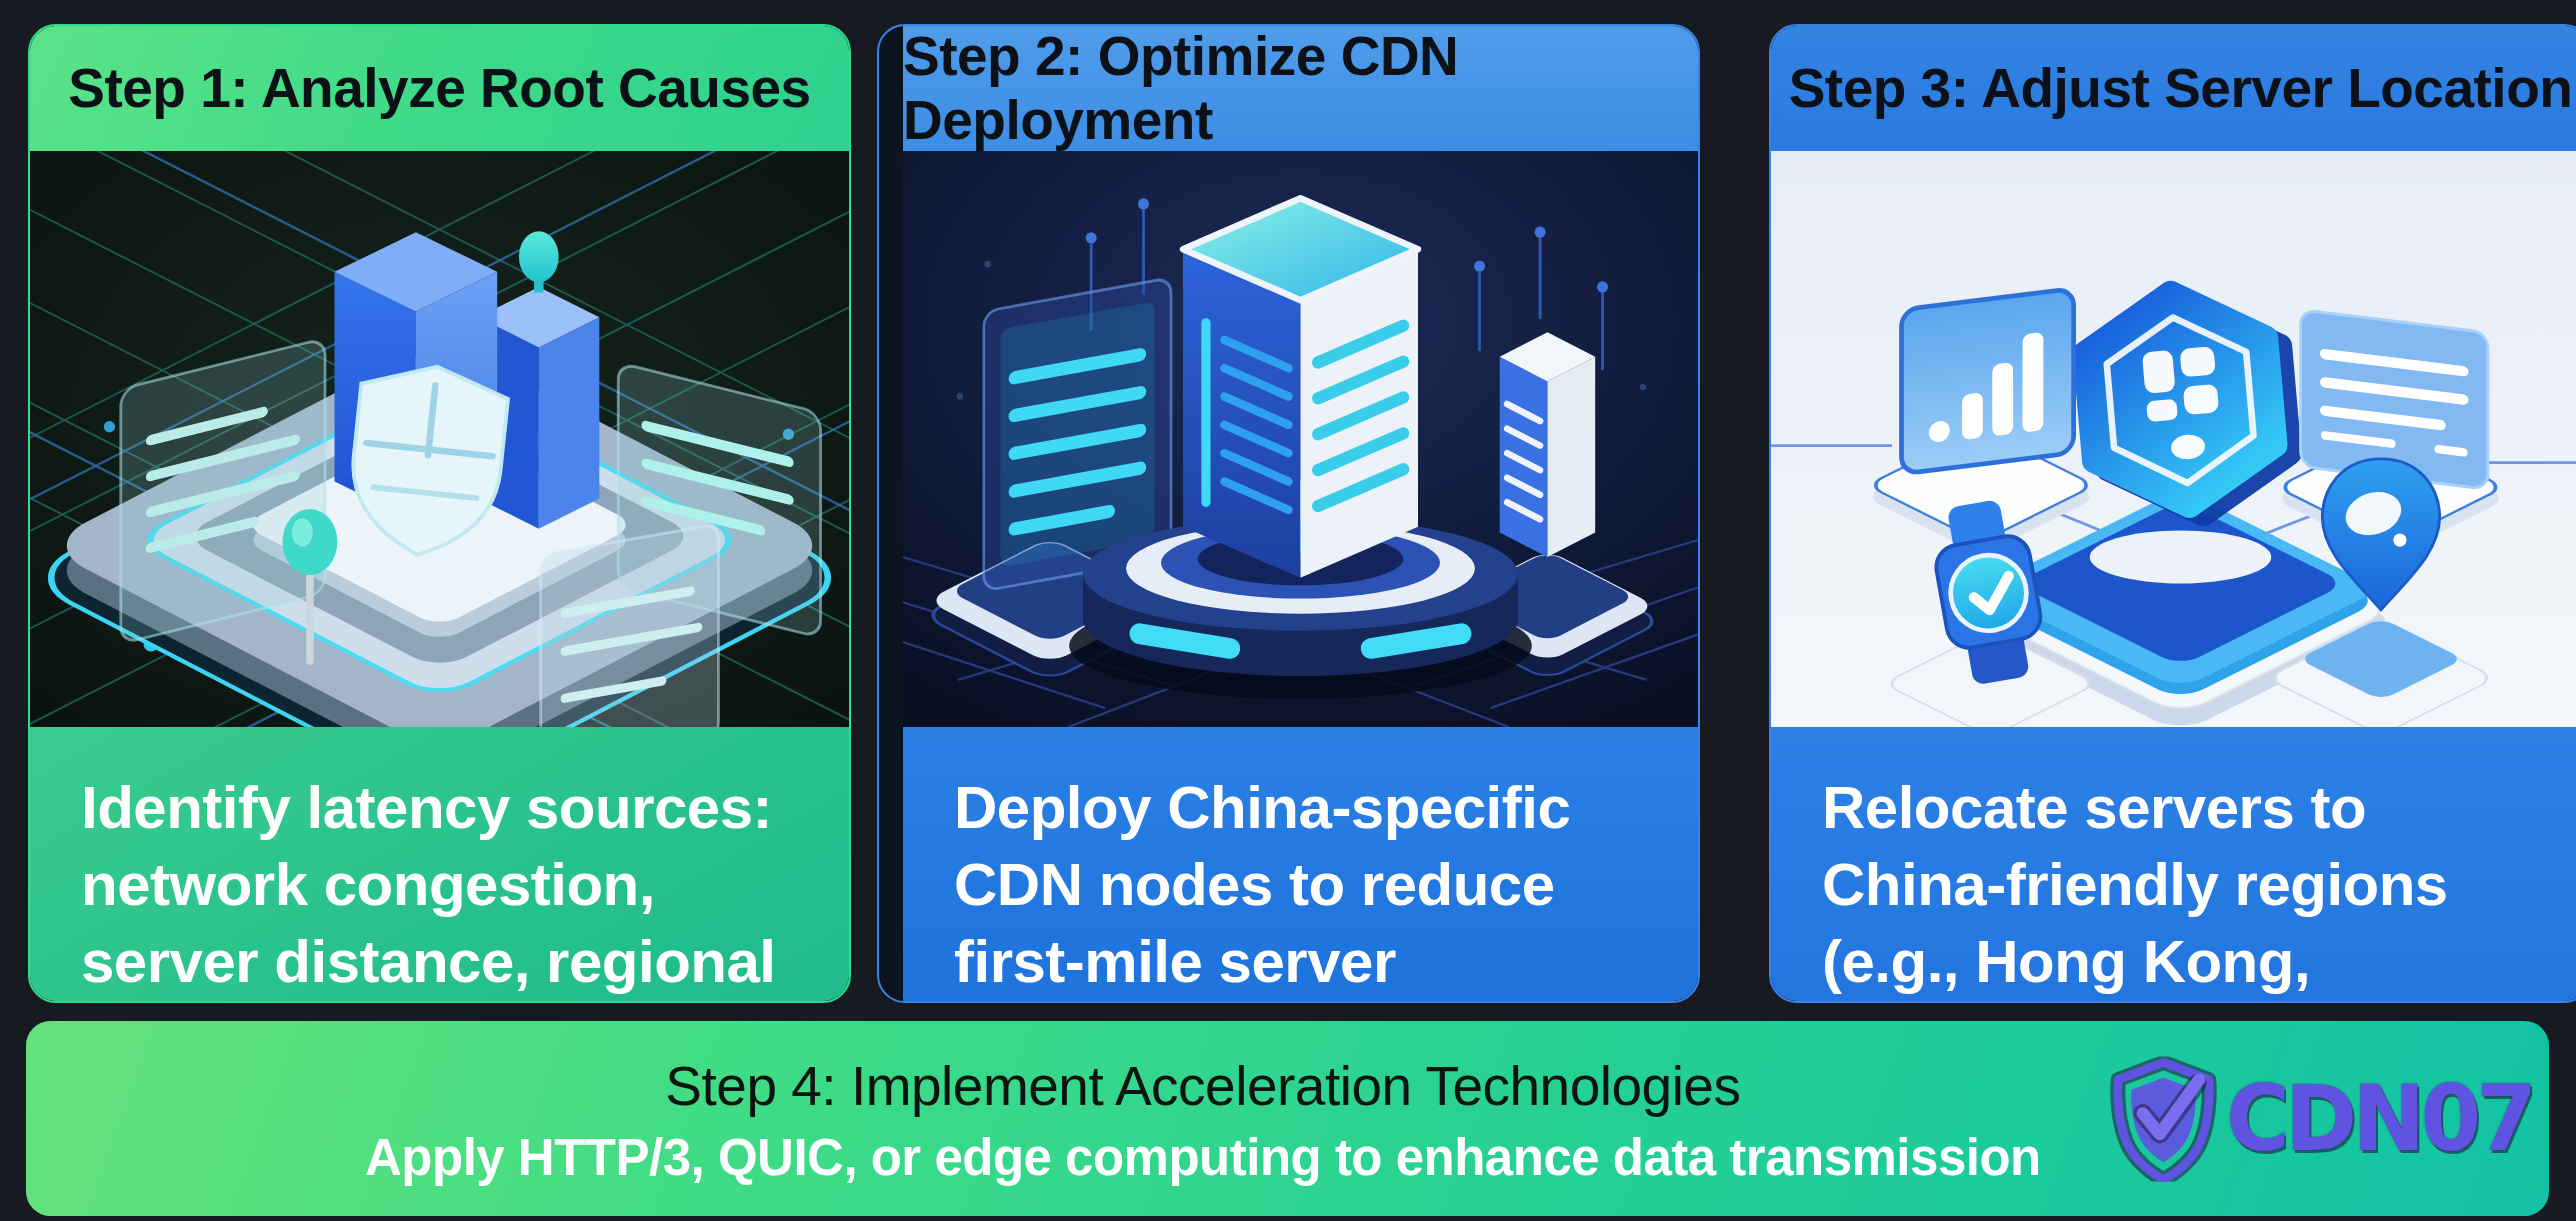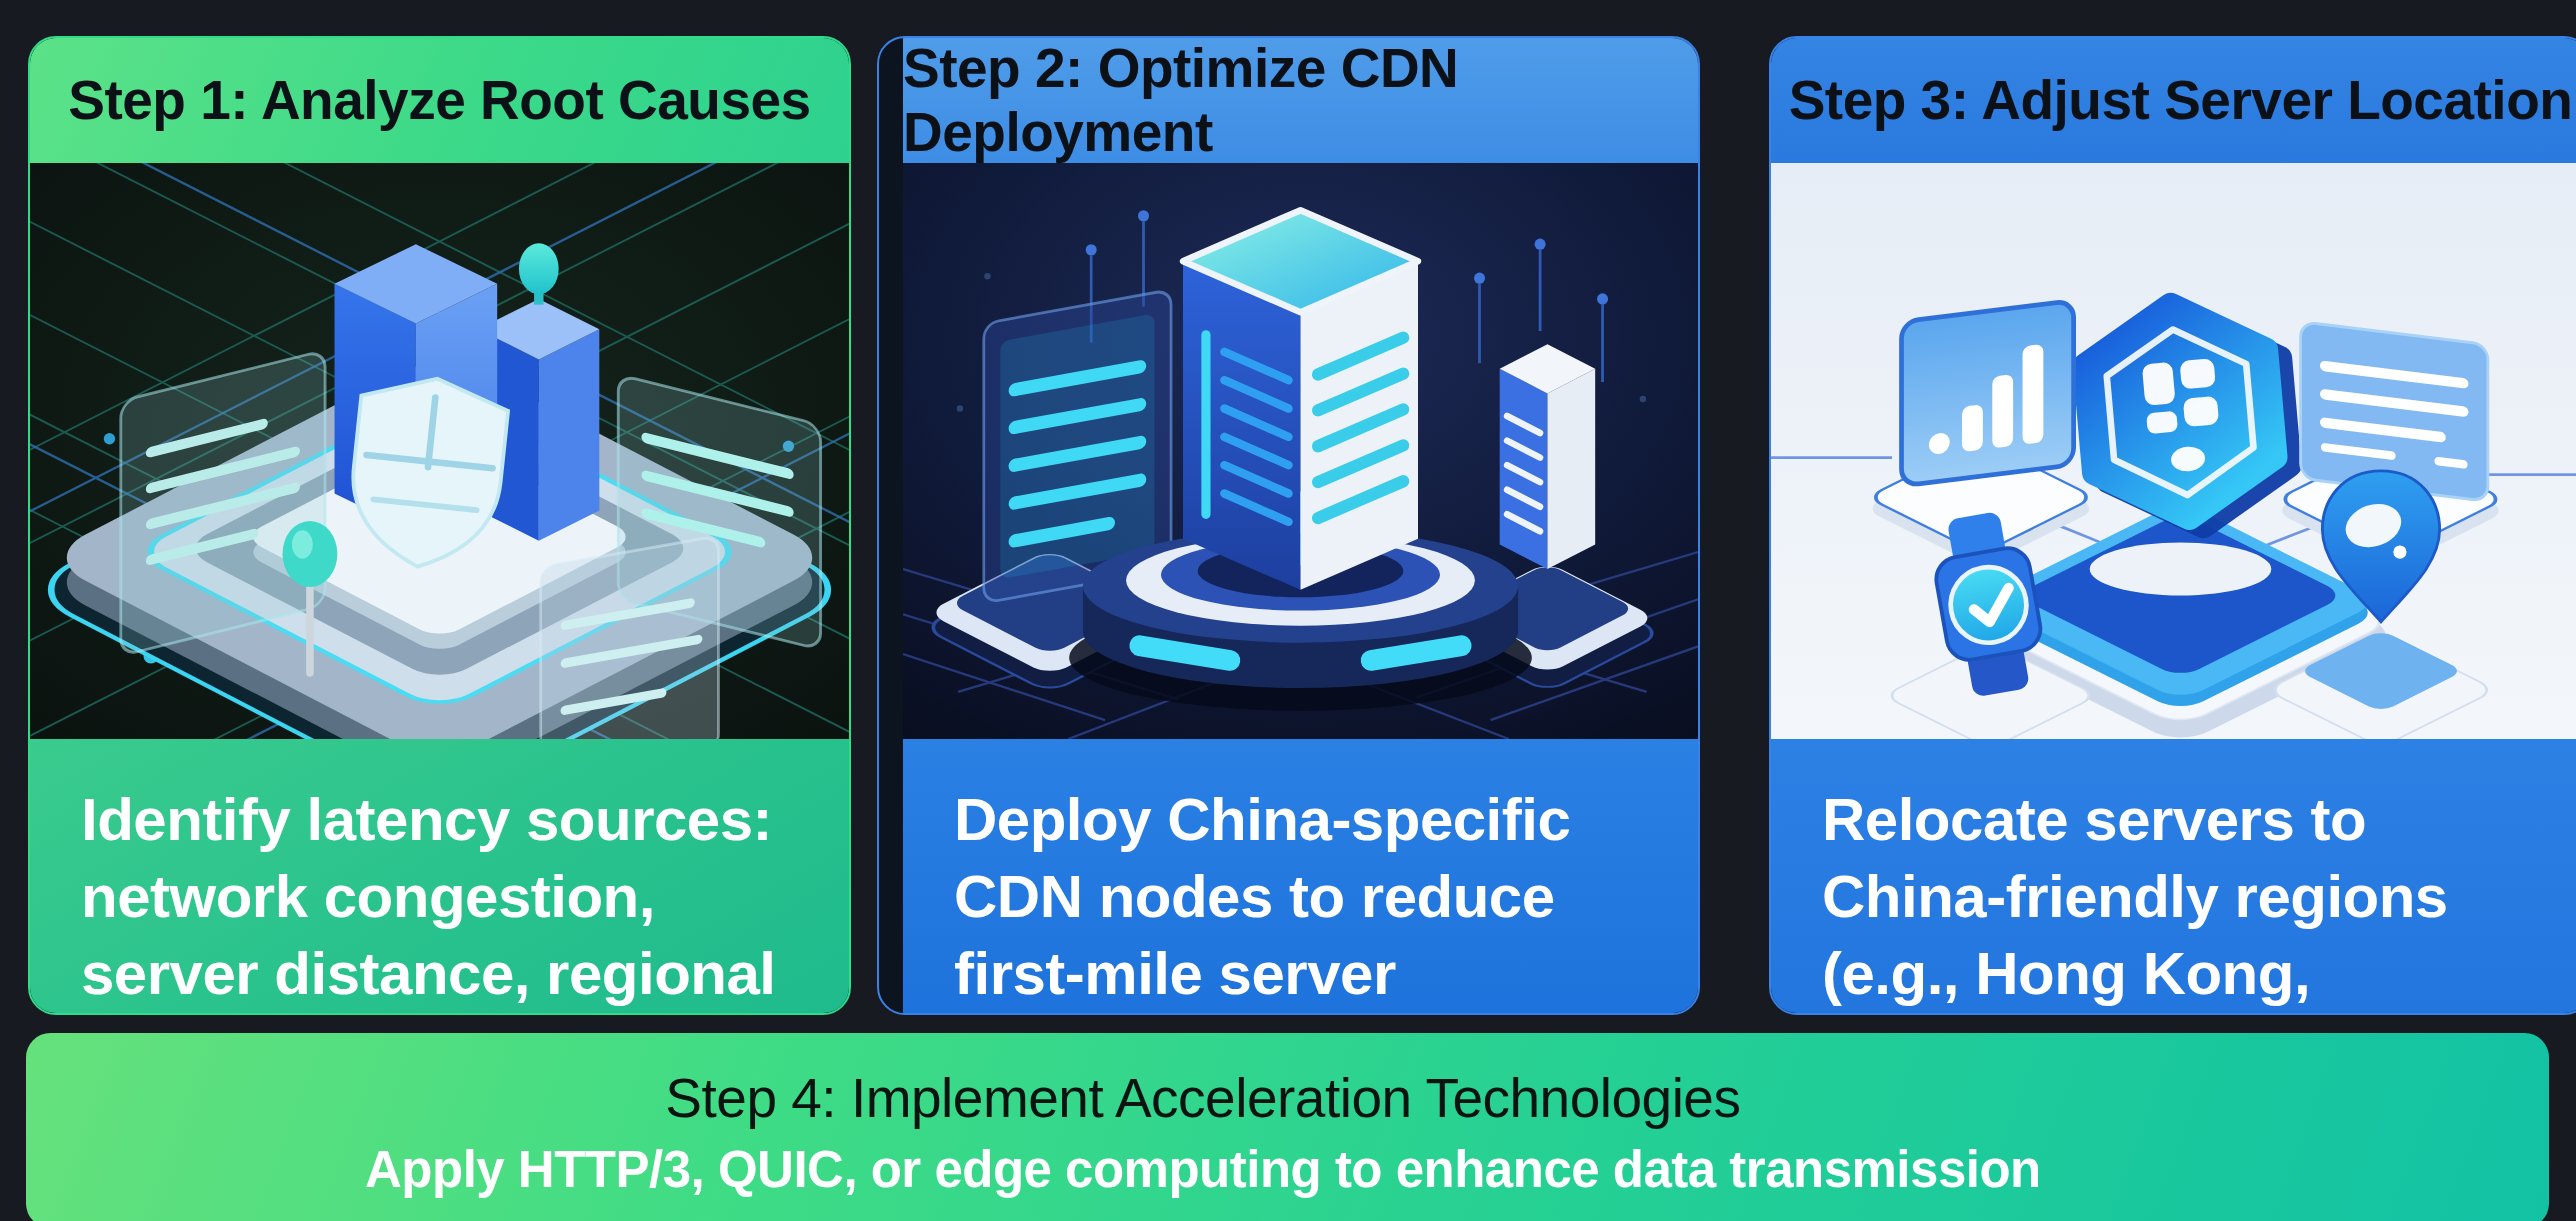--- a/index.html
+++ b/index.html
@@ -3,21 +3,21 @@
 <meta charset="utf-8">
 <style>
   html,body{margin:0;padding:0;}
   body{
     width:2576px;height:1222px;
     background:#171b21;
     font-family:"Liberation Sans", sans-serif;
     overflow:hidden;
     position:relative;
   }
-  .board{position:absolute;left:0;top:12px;width:2576px;height:1032px;}
+  .board{position:absolute;left:0;top:0;width:2576px;height:1032px;}
 
   
   .card{
     position:absolute;top:23.6px;width:823px;height:979px;
     border-radius:28px;overflow:hidden;box-sizing:border-box;
     border:2.8px solid #3b82e8;
     display:flex;flex-direction:column;
     background:#0c1420;
   }
   .card.c1{left:28px;border-color:#2fdc8a;}
@@ -545,16 +545,26 @@
     <div class="card-footer">
       <div class="card-desc">Relocate servers to China-friendly regions (e.g., Hong Kong, Singapore)</div>
     </div>
   </div>
 
   <div class="banner">
     <div class="banner-text">
       <div class="banner-title">Step 4: Implement Acceleration Technologies</div>
       <div class="banner-subtitle">Apply HTTP/3, QUIC, or edge computing to enhance data transmission</div>
     </div>
+    <div class="logo">
+      <svg width="113" height="125" viewBox="0 0 120 132">
+        <path d="M60,6 L12,24 C12,24 7,78 30,106 C45,124 60,130 60,130 C60,130 75,124 90,106 C113,78 108,24 108,24 Z" fill="none" stroke="#1d1440" stroke-width="16" stroke-linejoin="round" opacity="0.55"></path>
+        <path d="M60,6 L12,24 C12,24 7,78 30,106 C45,124 60,130 60,130 C60,130 75,124 90,106 C113,78 108,24 108,24 Z" fill="none" stroke="#6053e1" stroke-width="9" stroke-linejoin="round"></path>
+        <path d="M60,22 L26,35 C26,35 23,74 40,95 C50,107 60,112 60,112 C60,112 70,107 80,95 C97,74 94,35 94,35 Z" fill="#6053e1" opacity="0.92"></path>
+        <polyline points="38,60 56,82 96,28" fill="none" stroke="#1d1440" stroke-width="20" stroke-linecap="round" stroke-linejoin="round" opacity="0.5"></polyline>
+        <polyline points="38,60 56,82 98,24" fill="none" stroke="#7a6ef0" stroke-width="13" stroke-linecap="round" stroke-linejoin="round"></polyline>
+      </svg>
+      <span class="logo-text">CDN07</span>
+    </div>
   </div>
 
 </div>
 
 
 </body></html>

